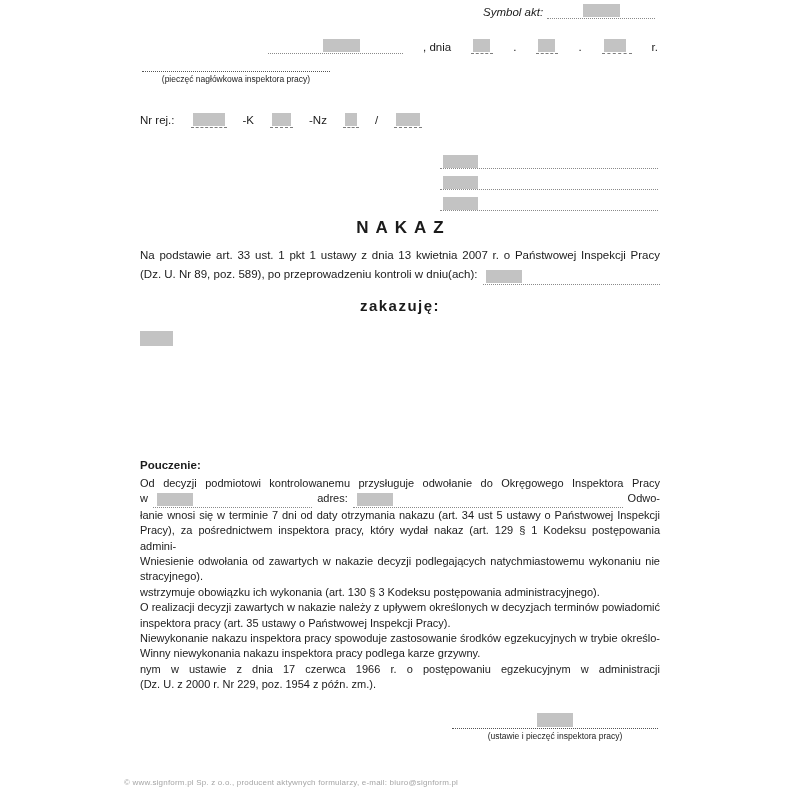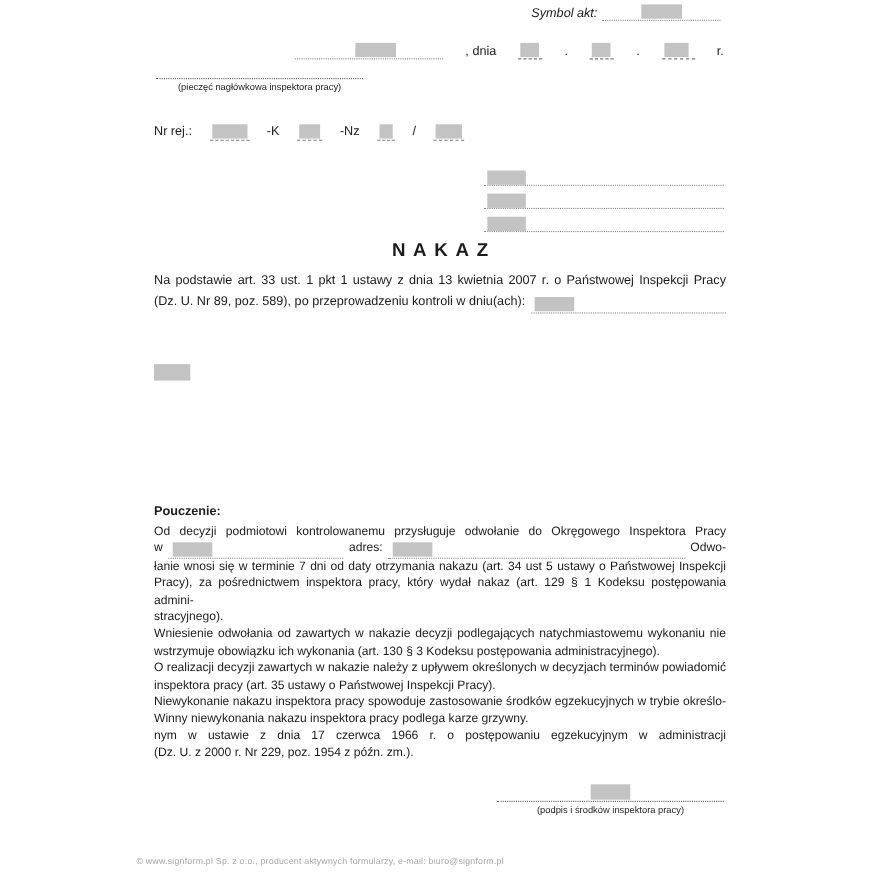--- a/index.html
+++ b/index.html
@@ -160,53 +160,54 @@
   <div class="intro">
     <div class="jline">Na podstawie art. 33 ust. 1 pkt 1 ustawy z dnia 13 kwietnia 2007 r. o Państwowej Inspekcji Pracy</div>
     <div class="intro-line2">
       <span class="txt">(Dz. U. Nr 89, poz. 589), po przeprowadzeniu kontroli w dniu(ach):</span>
       <span class="fld intro-fld">
           <span class="box"></span>
         </span>
     </div>
   </div>
 
+  <div class="zakazuje">zakazuję:</div>
 
   <div class="content-box"></div>
 
   <div class="pz-heading">Pouczenie:</div>
 
   <div class="pz-lines">
     <div class="pz-line j">Od decyzji podmiotowi kontrolowanemu przysługuje odwołanie do Okręgowego Inspektora Pracy</div>
     <div class="pz-inline">
       <span class="txt">w</span>
       <span class="fld city-fld">
           <span class="box"></span>
         </span>
       <span class="txt">adres:</span>
       <span class="fld adres-fld">
           <span class="box"></span>
         </span>
       <span class="txt">Odwo-</span>
     </div>
     <div class="pz-line j">łanie wnosi się w terminie 7 dni od daty otrzymania nakazu (art. 34 ust 5 ustawy o Państwowej Inspekcji</div>
     <div class="pz-line j">Pracy), za pośrednictwem inspektora pracy, który wydał nakaz (art. 129 § 1 Kodeksu postępowania admini-</div>
+    <div class="pz-line j">Wniesienie odwołania od zawartych w nakazie decyzji podlegających natychmiastowemu wykonaniu nie</div>
     <div class="pz-line">stracyjnego).</div>
-    <div class="pz-line j">Wniesienie odwołania od zawartych w nakazie decyzji podlegających natychmiastowemu wykonaniu nie</div>
     <div class="pz-line">wstrzymuje obowiązku ich wykonania (art. 130 § 3 Kodeksu postępowania administracyjnego).</div>
     <div class="pz-line j">O realizacji decyzji zawartych w nakazie należy z upływem określonych w decyzjach terminów powiadomić</div>
     <div class="pz-line">inspektora pracy (art. 35 ustawy o Państwowej Inspekcji Pracy).</div>
     <div class="pz-line j">Niewykonanie nakazu inspektora pracy spowoduje zastosowanie środków egzekucyjnych w trybie określo-</div>
     <div class="pz-line">Winny niewykonania nakazu inspektora pracy podlega karze grzywny.</div>
     <div class="pz-line j">nym w ustawie z dnia 17 czerwca 1966 r. o postępowaniu egzekucyjnym w administracji</div>
     <div class="pz-line">(Dz. U. z 2000 r. Nr 229, poz. 1954 z późn. zm.).</div>
   </div>
 
   <div class="signature">
     <div class="sig-line">
         <span class="box"></span>
       </div>
-    <div class="sig-caption">(podpis i środków inspektora pracy)</div>
+    <div class="sig-caption">(ustawie i pieczęć inspektora pracy)</div>
   </div>
 
   <div class="footer">© www.signform.pl Sp. z o.o., producent aktywnych formularzy, e-mail: biuro@signform.pl</div>
 
 </div>
 
 </body></html>

